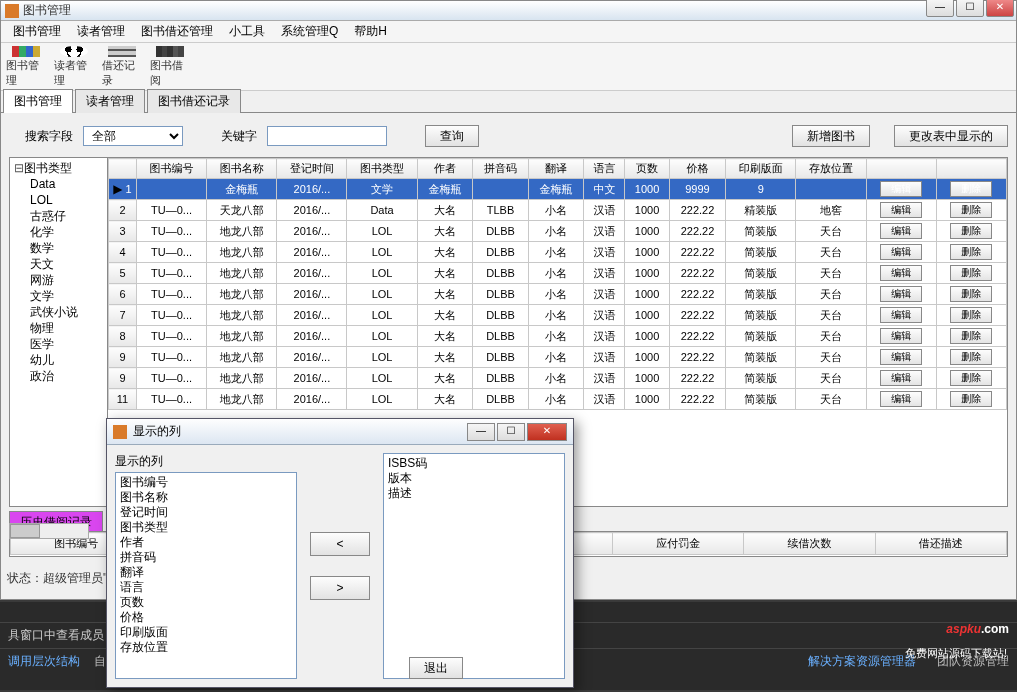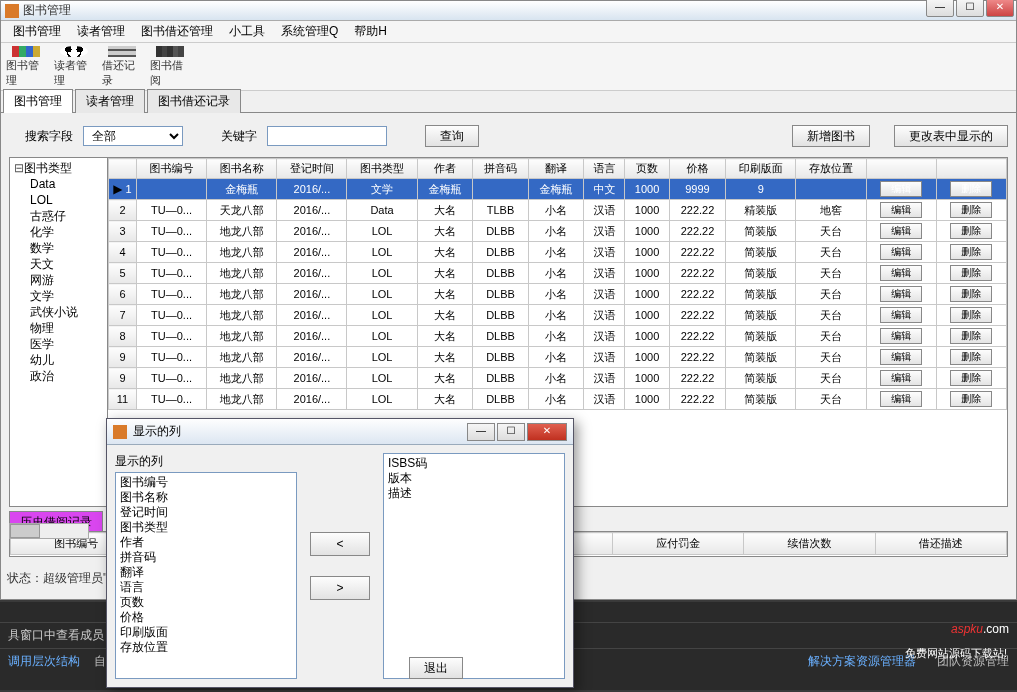--- a/index.html
+++ b/index.html
@@ -52,21 +52,21 @@
 .history-header table{width:100%;border-collapse:collapse}
 .history-header th{border:1px solid #c8c8c8;padding:2px 4px;background:linear-gradient(#fdfdfd,#e8e8e8);font-weight:normal;font-size:11px;height:22px}
 .scroll-placeholder{position:absolute;left:8px;bottom:60px;width:80px;height:16px;border:1px solid #aaa;background:#eee}
 .scroll-placeholder .thumb{width:30px;height:100%;background:#ccc;border:1px solid #999}
 .statusbar{position:absolute;left:0;bottom:10px;padding:2px 6px;color:#333}
 .dev-bar{position:absolute;left:0;top:602px;width:1017px;height:88px;background:#2a2a2a;color:#ccc}
 .dev-row{display:flex;align-items:center;gap:14px;padding:4px 8px;font-size:11px;border-top:1px solid #444}
 .dev-link1{color:#6ab0ff;cursor:pointer}
 .dev-link2{color:#bbb;cursor:pointer}
 .dev-right{margin-left:auto;display:flex;gap:21px;align-items:flex-end}
-.watermark{color:#e33;font-family:Arial;font-size:28px;font-style:italic;font-weight:normal}
+.watermark{color:#e33;font-family:Arial;font-size:28px;font-style:italic;font-weight:bold}
 .watermark .com{color:#fff;font-size:12px;font-style:normal}
 .watermark-sub{color:#fff;font-size:11px;position:absolute;right:10px;top:44px}
 .dialog{position:absolute;left:106px;top:418px;width:468px;height:270px;background:#f0f0f0;border:1px solid #556;box-shadow:4px 4px 12px rgba(0,0,0,.4);z-index:100}
 .dlg-titlebar{height:26px;background:linear-gradient(#fefefe,#dce6f2);display:flex;align-items:center;padding:0 6px;border-bottom:1px solid #9ab}
 .dlg-titlebar .icon{width:14px;height:14px;background:#d97a2a;margin-right:6px}
 .dlg-controls{margin-left:auto;display:flex}
 .dlg-btn{width:28px;height:18px;background:linear-gradient(#f5f5f5,#ddd);border:1px solid #888;text-align:center;line-height:14px;font-size:10px;cursor:pointer;margin-left:2px}
 .dlg-btn.close{background:linear-gradient(#e06050,#c03020);color:#fff;width:40px}
 .dlg-body{display:flex;padding:8px;gap:8px;height:calc(100% - 26px)}
 .dlg-col{flex:1;display:flex;flex-direction:column}

